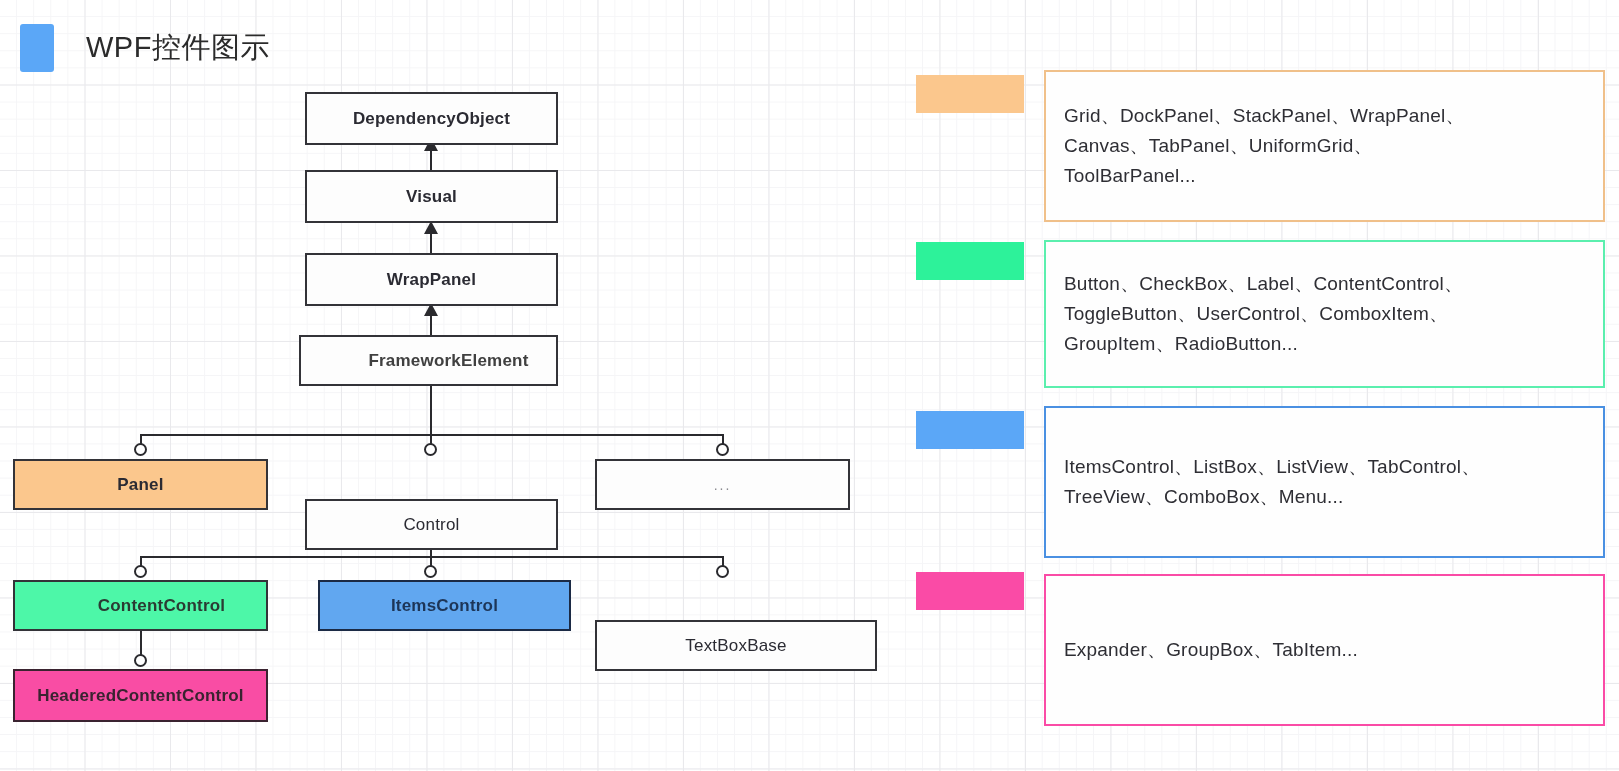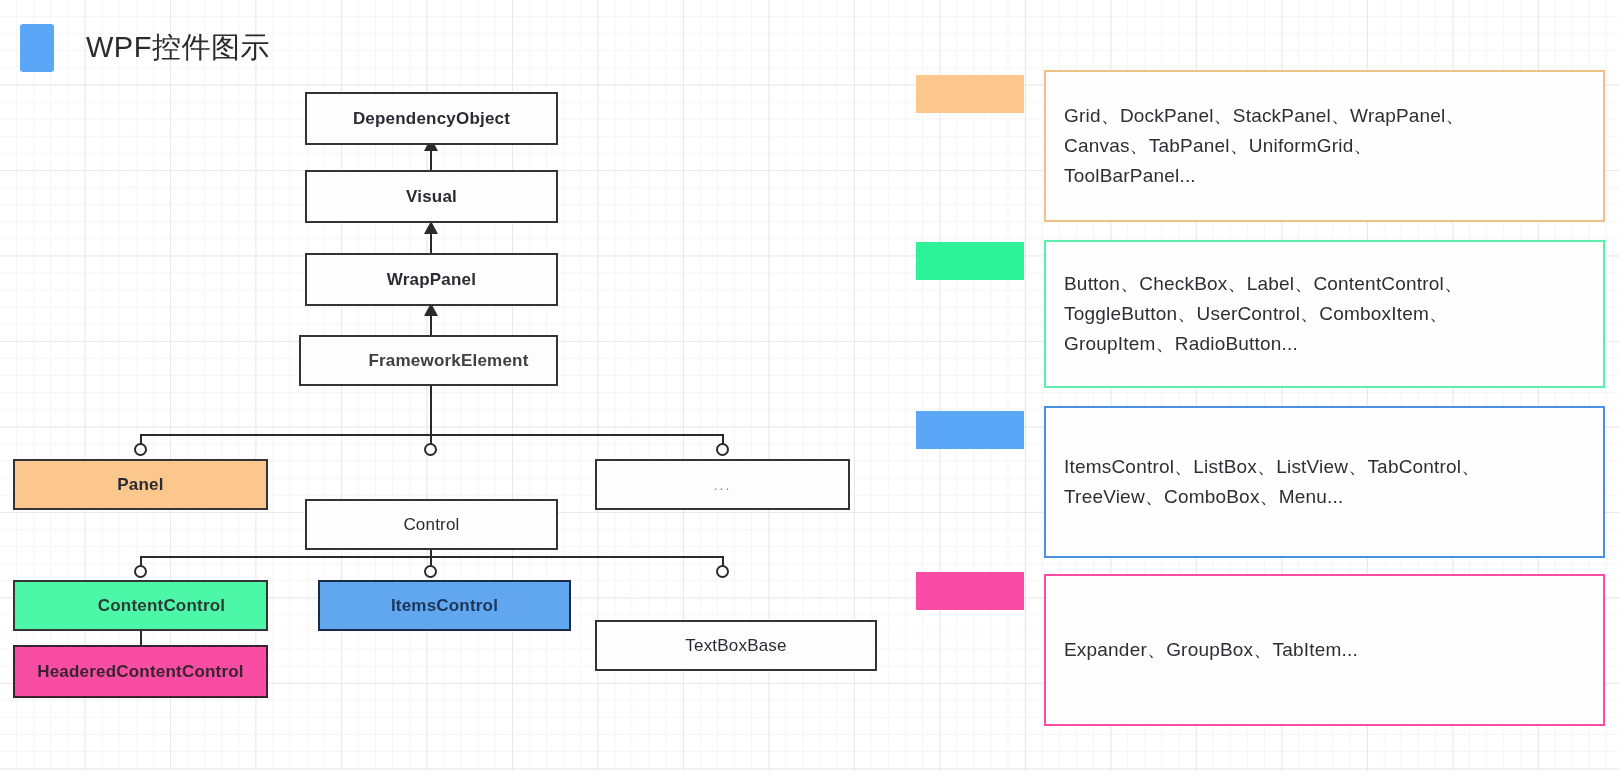--- a/index.html
+++ b/index.html
@@ -197,21 +197,21 @@
   </div>
 
   <div class="node" style="left: 305px; top: 580px; width: 253px; height: 51px; background-color: rgb(97, 167, 240); border-color: rgb(27, 42, 69); color: rgb(29, 53, 87); margin-left: 13px;">
     <span>ItemsControl</span>
   </div>
 
   <div class="node light" style="left: 595px; top: 580px; width: 282px; height: 51px; background-color: rgb(253, 253, 253); border-color: rgb(51, 51, 56); color: rgb(43, 43, 51);">
     <span>TextBoxBase</span>
   </div>
 
-  <div class="node" style="left: 13px; top: 645px; width: 255px; height: 53px; background-color: rgb(249, 77, 164); border-color: rgb(58, 35, 48); color: rgb(58, 35, 48);">
+  <div class="node" style="left: 13px; top: 669px; width: 255px; height: 53px; background-color: rgb(249, 77, 164); border-color: rgb(58, 35, 48); color: rgb(58, 35, 48);">
     <span>HeaderedContentControl</span>
   </div>
 
   <div class="legend-swatch" style="left: 916px; top: 75px; background-color: rgb(251, 199, 141);"></div>
   <div class="legend-panel" style="left: 1044px; top: 70px; width: 561px; height: 152px; border-color: rgb(240, 192, 138);">
     <div class="legend-text">Grid、DockPanel、StackPanel、WrapPanel、
 Canvas、TabPanel、UniformGrid、
 ToolBarPanel...</div>
   </div>
 

